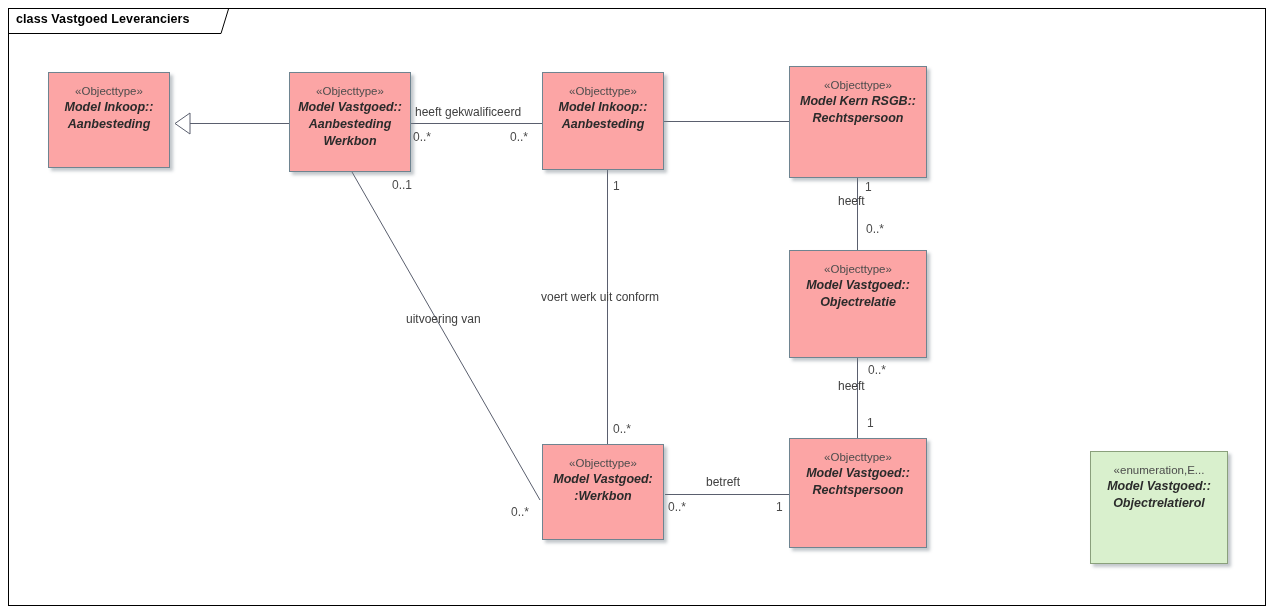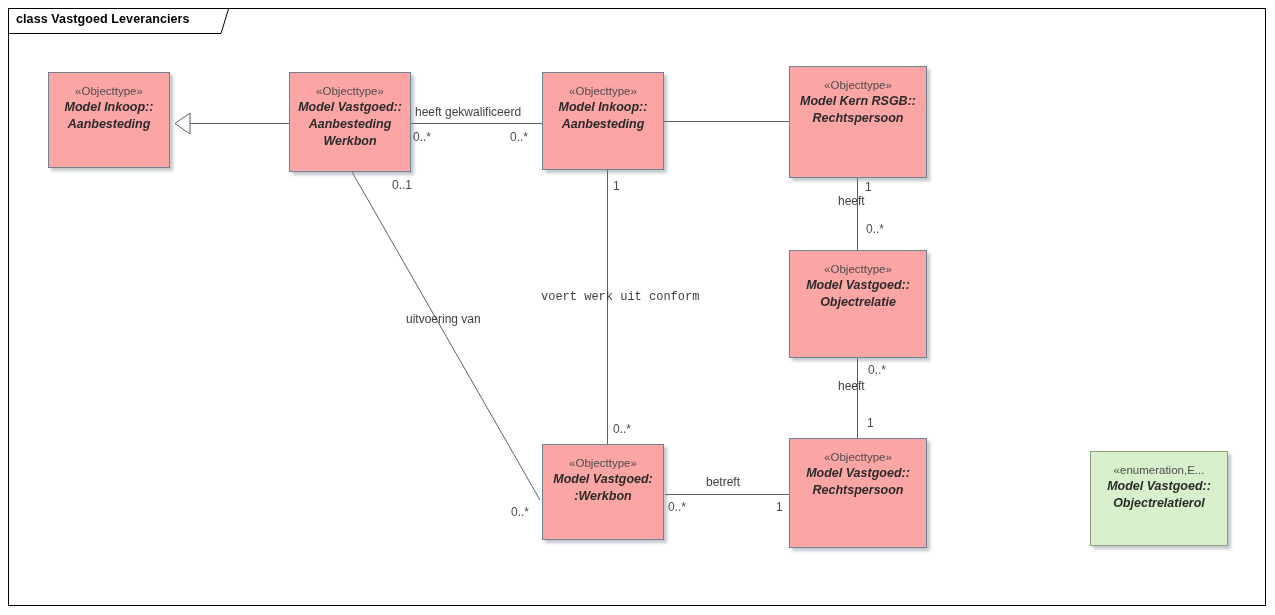--- a/index.html
+++ b/index.html
@@ -205,39 +205,39 @@
     <div class="cls-name">Model Vastgoed::</div>
     <div class="cls-name">Rechtspersoon</div>
   </div>
 
   <div class="uml-box objecttype" style="left:542px; top:444px; width:122px; height:96px;">
     <div class="stereotype">«Objecttype»</div>
     <div class="cls-name">Model Vastgoed:</div>
     <div class="cls-name">:Werkbon</div>
   </div>
 
-  <div class="uml-box enumeration" style="left:1090px; top:451px; width:138px; height:95px;">
+  <div class="uml-box enumeration" style="left:1090px; top:451px; width:138px; height:113px;">
     <div class="stereotype">«enumeration,E...</div>
     <div class="cls-name">Model Vastgoed::</div>
     <div class="cls-name">Objectrelatierol</div>
   </div>
 
   <div class="edge-label" style="left:415px; top:105px;">heeft gekwalificeerd</div>
   <div class="mult" style="left:413px; top:130px;">0..*</div>
   <div class="mult" style="left:510px; top:130px;">0..*</div>
 
   <div class="edge-label" style="left:838px; top:194px;">heeft</div>
   <div class="mult" style="left:865px; top:180px;">1</div>
   <div class="mult" style="left:866px; top:222px;">0..*</div>
 
   <div class="edge-label" style="left:838px; top:379px;">heeft</div>
   <div class="mult" style="left:868px; top:363px;">0..*</div>
   <div class="mult" style="left:867px; top:416px;">1</div>
 
-  <div class="edge-label" style="left:541px; top:290px;font-family:Liberation Mono, monospace;">voert werk uit conform</div>
+  <div class="edge-label" style="left:541px; top:290px;">voert werk uit conform</div>
   <div class="mult" style="left:613px; top:179px;">1</div>
   <div class="mult" style="left:613px; top:422px;">0..*</div>
 
   <div class="edge-label" style="left:406px; top:312px;">uitvoering van</div>
   <div class="mult" style="left:361px; top:178px;padding-left:31px;">0..1</div>
   <div class="mult" style="left:511px; top:505px;">0..*</div>
 
   <div class="edge-label" style="left:706px; top:475px;">betreft</div>
   <div class="mult" style="left:668px; top:500px;">0..*</div>
   <div class="mult" style="left:776px; top:500px;">1</div>

